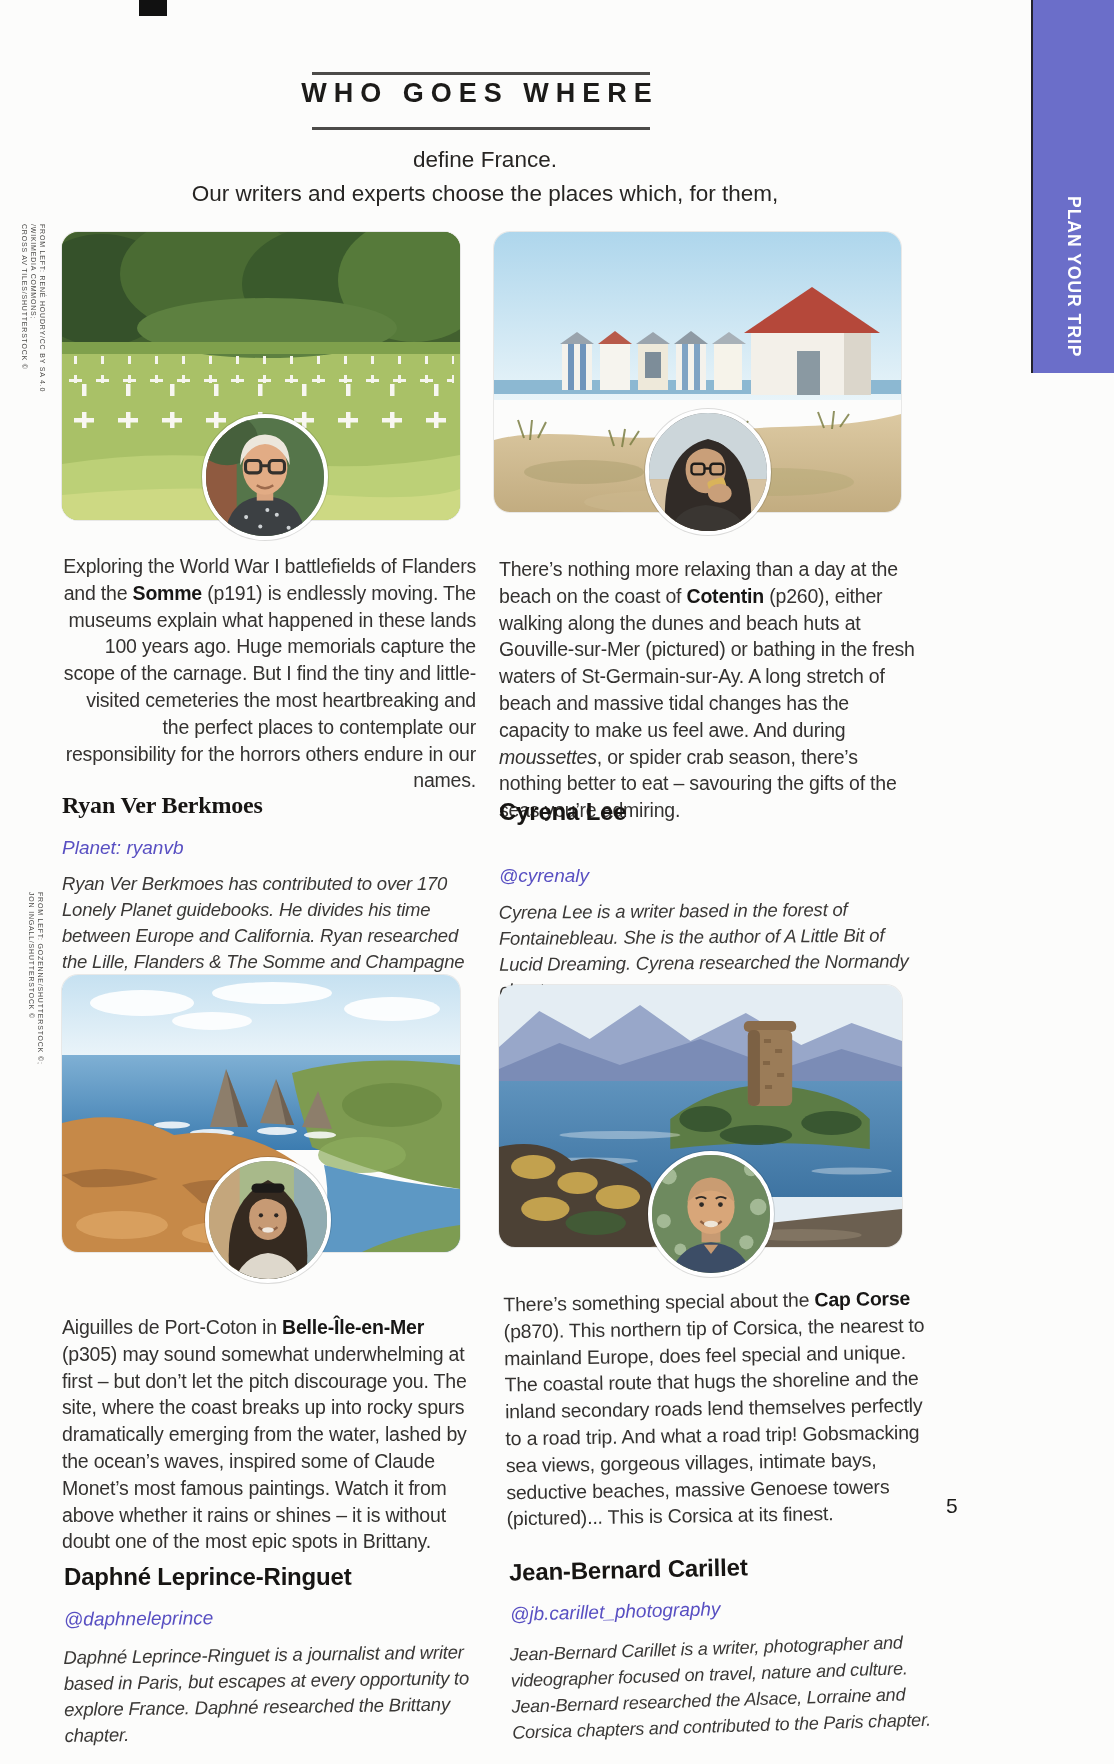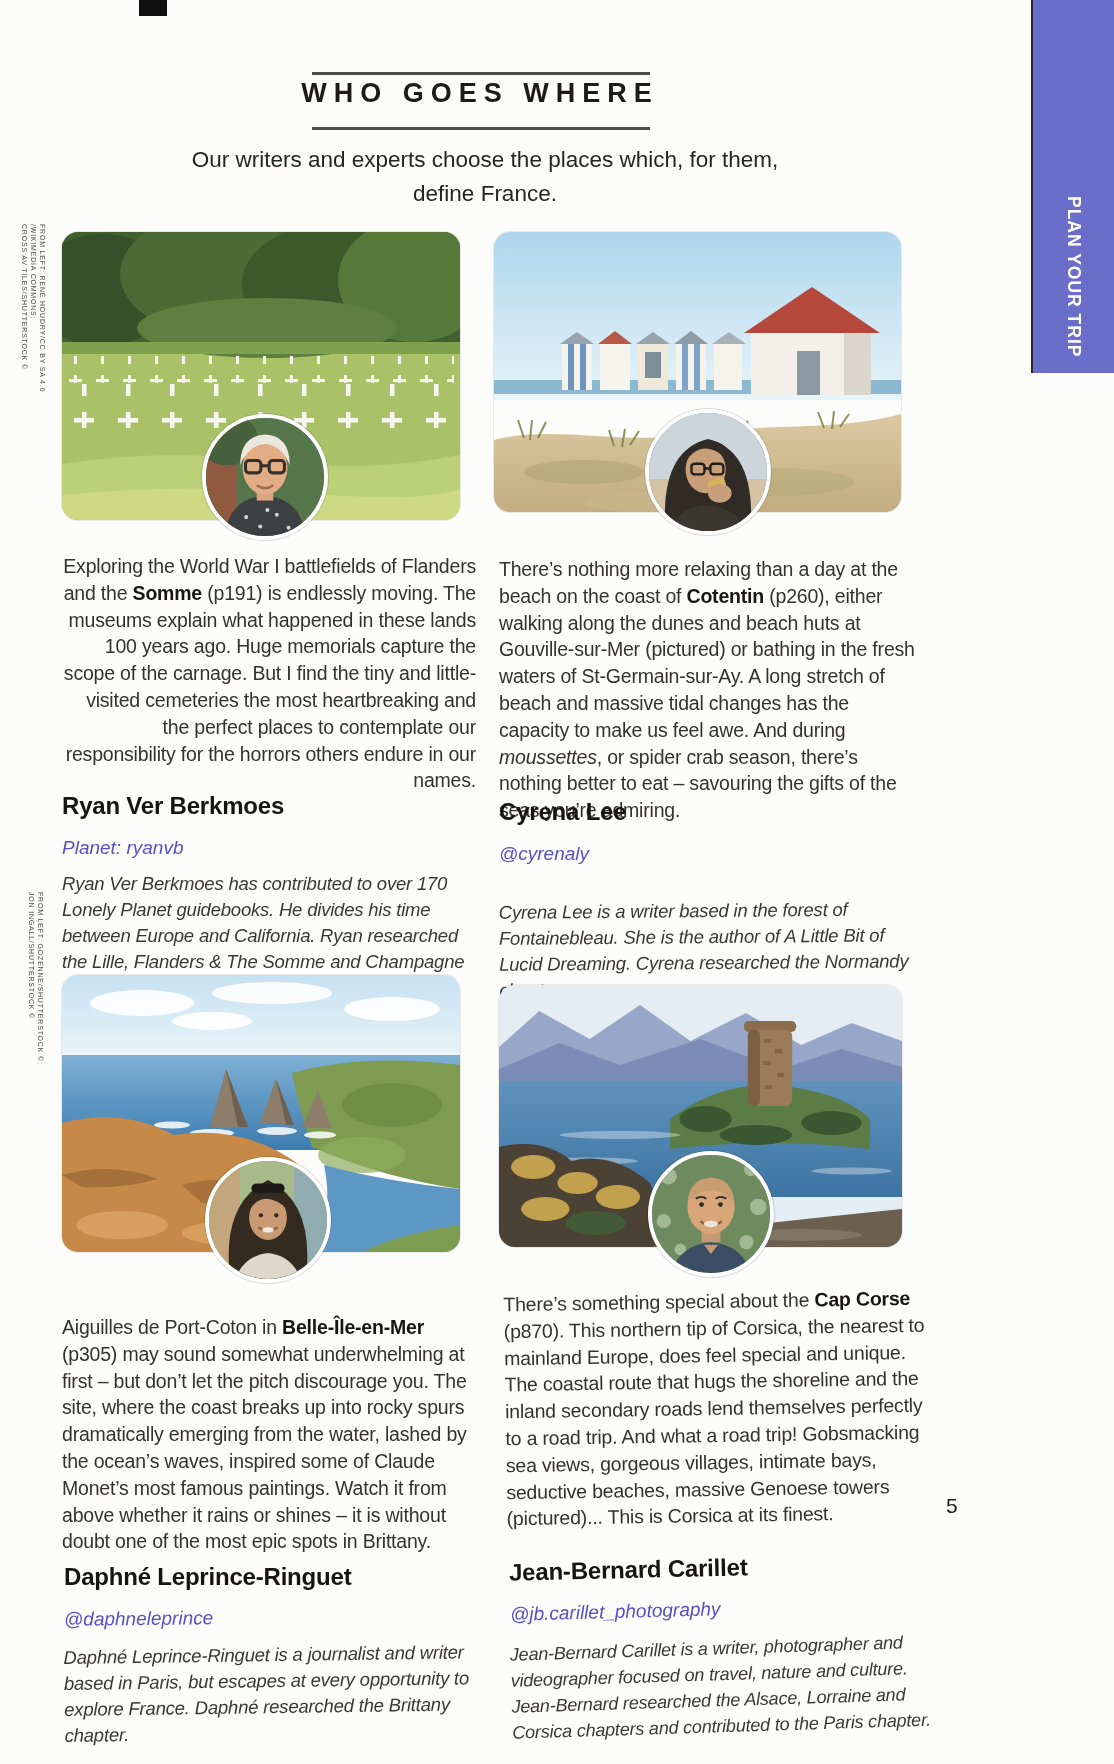--- a/index.html
+++ b/index.html
@@ -34,30 +34,30 @@
   .para .b{font-weight:700;color:#171615;}
   .para .i{font-style:italic;}
   .author-name{font-size:24px;font-weight:700;letter-spacing:-.2px;color:#171513;margin:0;}
   .handle{font-size:19px;font-style:italic;color:#584fc2;}
   .bio{font-size:18.5px;line-height:26px;font-style:italic;color:#3a3836;letter-spacing:-.2px;}
 
   
   .s1-photo{left:62px;top:232px;width:398px;height:288px;}
   .s1-avatar{left:202px;top:414px;}
   .s1-para{left:62px;top:553px;width:414px;text-align:right;}
-  .s1-name{left:62px;top:792px;}
+  .s1-name{left:62px;top:792px;font-family:Liberation Serif, serif;}
   .s1-handle{left:62px;top:837px;}
   .s1-bio{left:62px;top:871px;width:424px;}
 
   
   .s2-photo{left:494px;top:232px;width:407px;height:280px;}
   .s2-avatar{left:645px;top:409px;}
   .s2-para{left:499px;top:556px;width:418px;}
   .s2-name{left:499px;top:798px;text-align:center;}
-  .s2-handle{left:499px;top:843px;}
+  .s2-handle{left:499px;top:865px;}
   .s2-bio{left:499px;top:898px;width:428px;transform:rotate(-.5deg);}
 
   
   .s3-photo{left:62px;top:975px;width:398px;height:277px;}
   .s3-avatar{left:205px;top:1157px;}
   .s3-para{left:62px;top:1292px;width:418px;margin-top:22px;}
   .s3-name{left:64px;top:1563px;}
   .s3-handle{left:64px;top:1608px;transform:rotate(-.6deg);}
   .s3-bio{left:64px;top:1642px;width:424px;transform:rotate(-.8deg);}
 
@@ -82,22 +82,22 @@
 
 <div id="page">
 
   <div class="abs black-mark"></div>
 
   <div class="abs rule rule-top"></div>
   <div class="abs page-title">WHO GOES WHERE</div>
   <div class="abs rule rule-bottom"></div>
 
   <div class="abs subtitle">
+    <div>define France.</div>
     <div>Our writers and experts choose the places which, for them,</div>
-    <div>define France.</div>
   </div>
 
   <div class="abs tab" id="tab" style="background: rgb(107, 110, 201);">
     <span>PLAN YOUR TRIP</span>
   </div>
 
   <div class="abs credit credit1">
     <span>FROM LEFT: RENÉ HOUDRY/CC BY SA 4.0</span>
     <span>/WIKIMEDIA COMMONS;</span>
     <span>CROSS AV TILES/SHUTTERSTOCK ©</span>

